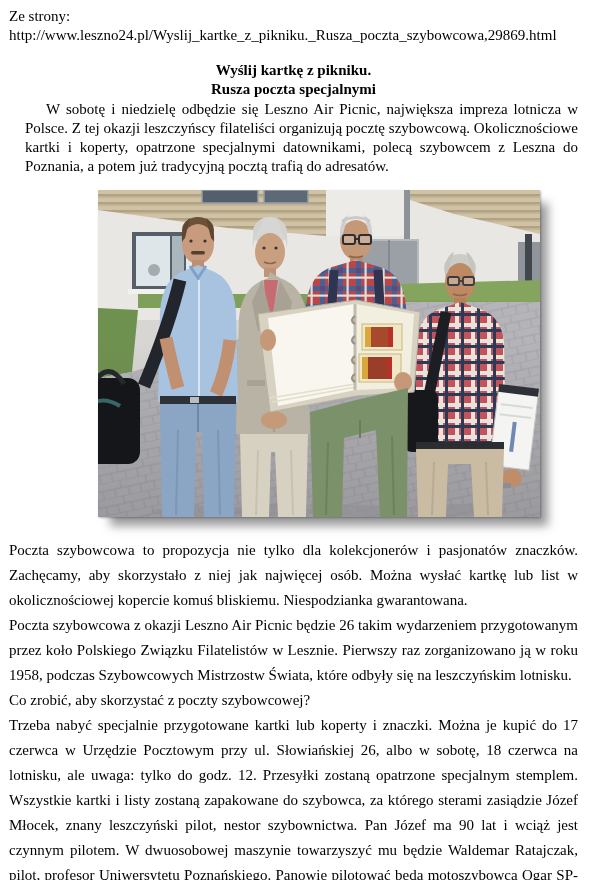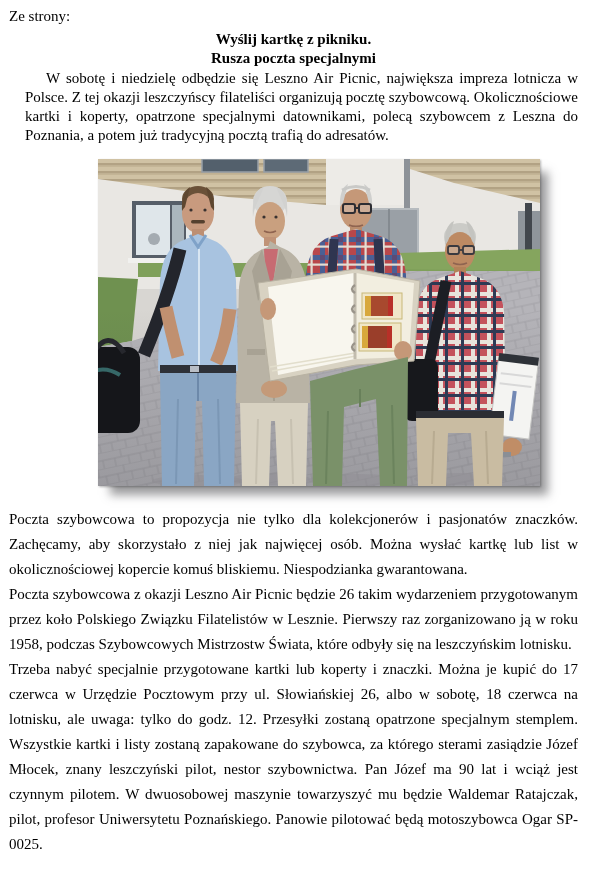--- a/index.html
+++ b/index.html
@@ -3,38 +3,39 @@
 <meta charset="utf-8">
 <style>
   html,body{margin:0;padding:0;background:#ffffff;}
   .page{
     width:600px;height:880px;box-sizing:border-box;
     padding:7px 22px 0 9px;overflow:hidden;background:#fff;color:#000;
     font-family:"Liberation Serif","DejaVu Serif",serif;
     font-size:15px;line-height:19px;
   }
   .source-block div{white-space:nowrap;}
-  .title-block{text-align:center;font-weight:bold;margin-top:4px;}
+  .title-block{text-align:center;font-weight:bold;margin-top:16px;}
   .intro{ text-align:justify;text-indent:21px;margin:1px 0 0 16px;}
   .photo-wrap{
     width:442px;height:327px;margin:14px 0 0 89px;position:relative;
     background:#d8d6d2;
     box-shadow:1px 1px 2px rgba(0,0,0,.28), 10px 11px 9px -2px rgba(75,75,78,.55);
   }
   .photo-wrap svg{display:block;}
   .body-text{margin-top:21px;text-align:justify;line-height:25px;}
   .body-text p{margin:0;padding:0;}
 </style>
 </head>
 <body>
 
 <div class="page">
 
   <div class="source-block">
     <div>Ze strony:</div>
+    <div>http://www.leszno24.pl/Wyslij_kartke_z_pikniku._Rusza_poczta_szybowcowa,29869.html</div>
   </div>
 
   <div class="title-block">
     <div>Wyślij kartkę z pikniku.</div>
     <div>Rusza poczta specjalnymi</div>
   </div>
 
   <p class="intro">W sobotę i niedzielę odbędzie się Leszno Air Picnic, największa impreza lotnicza w Polsce. Z tej okazji leszczyńscy filateliści organizują pocztę szybowcową. Okolicznościowe kartki i koperty, opatrzone specjalnymi datownikami, polecą szybowcem z Leszna do Poznania, a potem już tradycyjną pocztą trafią do adresatów.</p>
 
   <div class="photo-wrap" role="img" aria-label="Czterej filateliści prezentują otwarty album ze znaczkami przed białym budynkiem lotniska">
@@ -217,16 +218,17 @@
         <line x1="262" y1="248" x2="262" y2="230" stroke="#68805a" stroke-width="2"></line>
         <line x1="230" y1="252" x2="228" y2="325" stroke="#6b835d" stroke-width="2"></line>
         <line x1="294" y1="246" x2="296" y2="325" stroke="#6b835d" stroke-width="2"></line>
       </g>
     </svg>
   </div>
 
   <div class="body-text">
     <p>Poczta szybowcowa to propozycja nie tylko dla kolekcjonerów i pasjonatów znaczków. Zachęcamy, aby skorzystało z niej jak najwięcej osób. Można wysłać kartkę lub list w okolicznościowej kopercie komuś bliskiemu. Niespodzianka gwarantowana.</p>
     <p>Poczta szybowcowa z okazji Leszno Air Picnic będzie 26 takim wydarzeniem przygotowanym przez koło Polskiego Związku Filatelistów w Lesznie. Pierwszy raz zorganizowano ją w roku 1958, podczas Szybowcowych Mistrzostw Świata, które odbyły się na leszczyńskim lotnisku.</p>
+    <p>Co zrobić, aby skorzystać z poczty szybowcowej?</p>
     <p>Trzeba nabyć specjalnie przygotowane kartki lub koperty i znaczki. Można je kupić do 17 czerwca w Urzędzie Pocztowym przy ul. Słowiańskiej 26, albo w sobotę, 18 czerwca na lotnisku, ale uwaga: tylko do godz. 12. Przesyłki zostaną opatrzone specjalnym stemplem. Wszystkie kartki i listy zostaną zapakowane do szybowca, za którego sterami zasiądzie Józef Młocek, znany leszczyński pilot, nestor szybownictwa. Pan Józef ma 90 lat i wciąż jest czynnym pilotem. W dwuosobowej maszynie towarzyszyć mu będzie Waldemar Ratajczak, pilot, profesor Uniwersytetu Poznańskiego. Panowie pilotować będą motoszybowca Ogar SP-0025.</p>
   </div>
 
 </div>
 
 </body></html>

